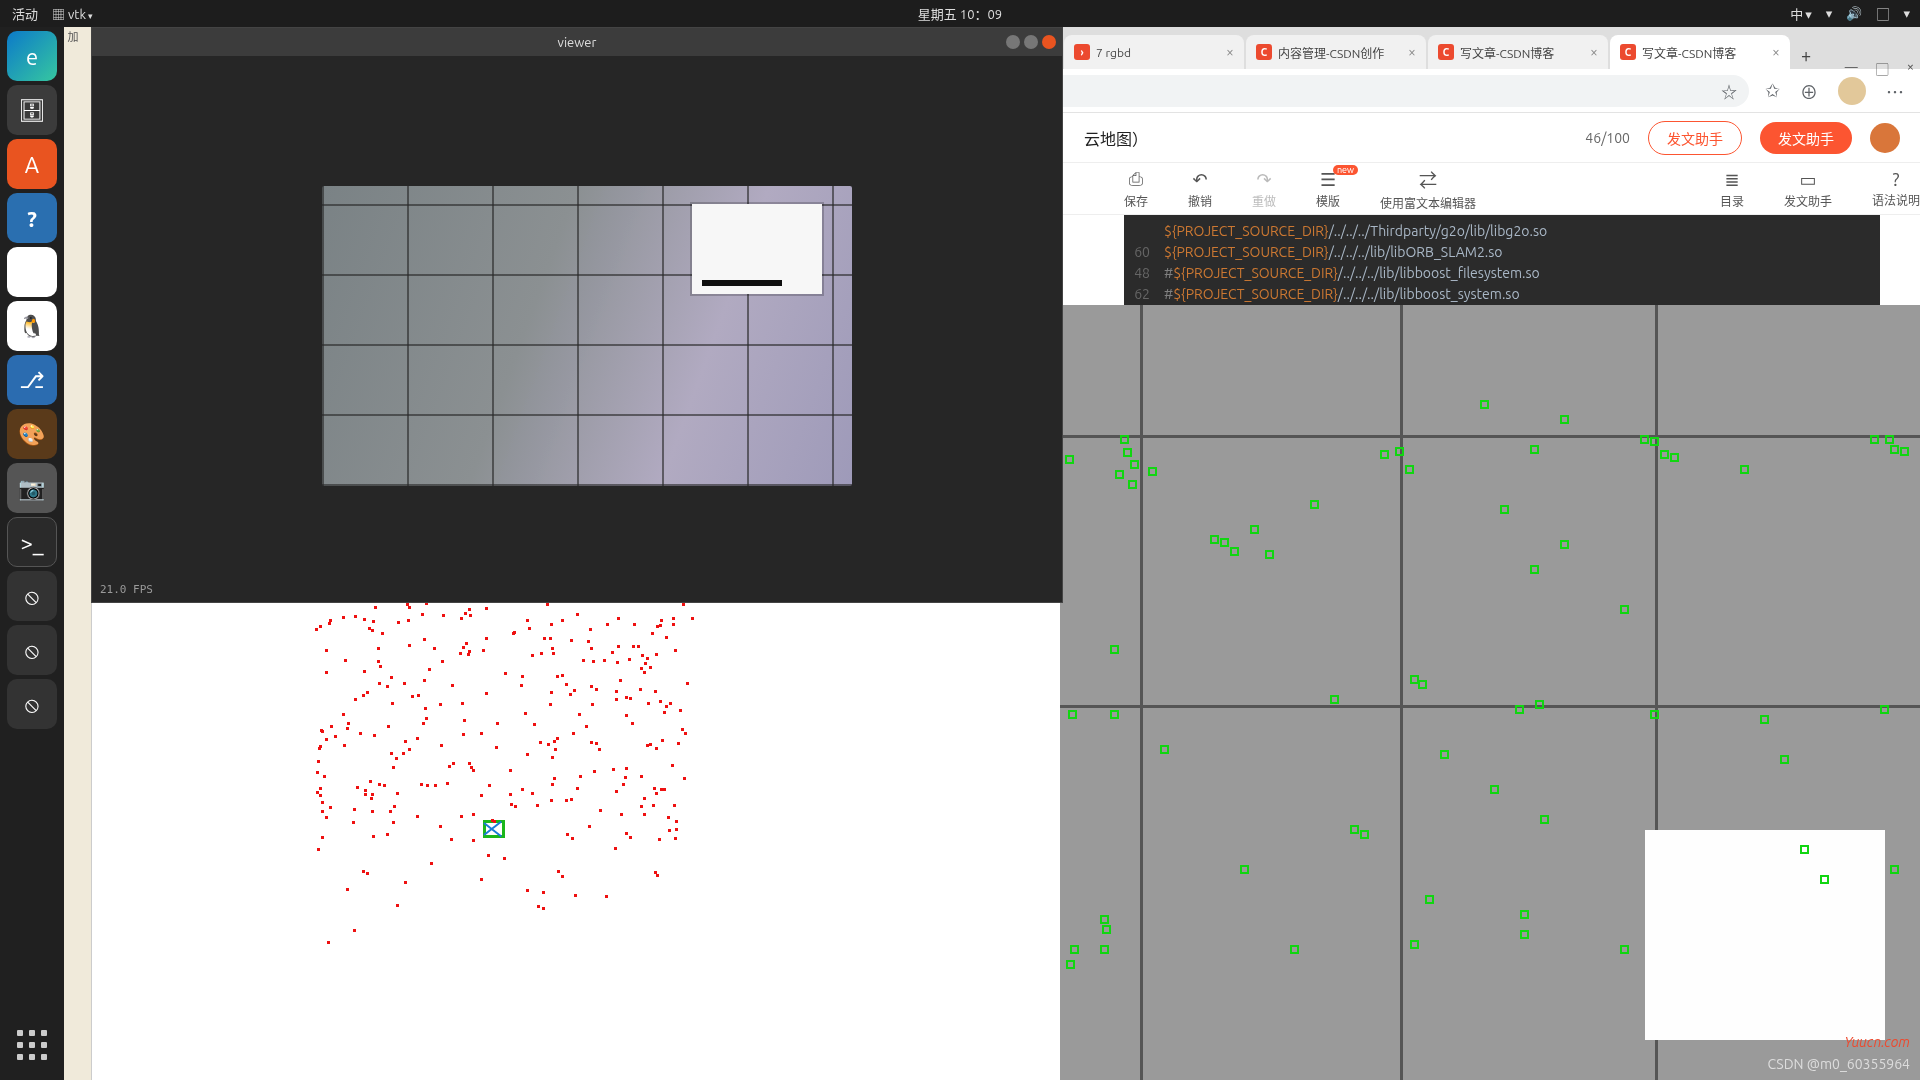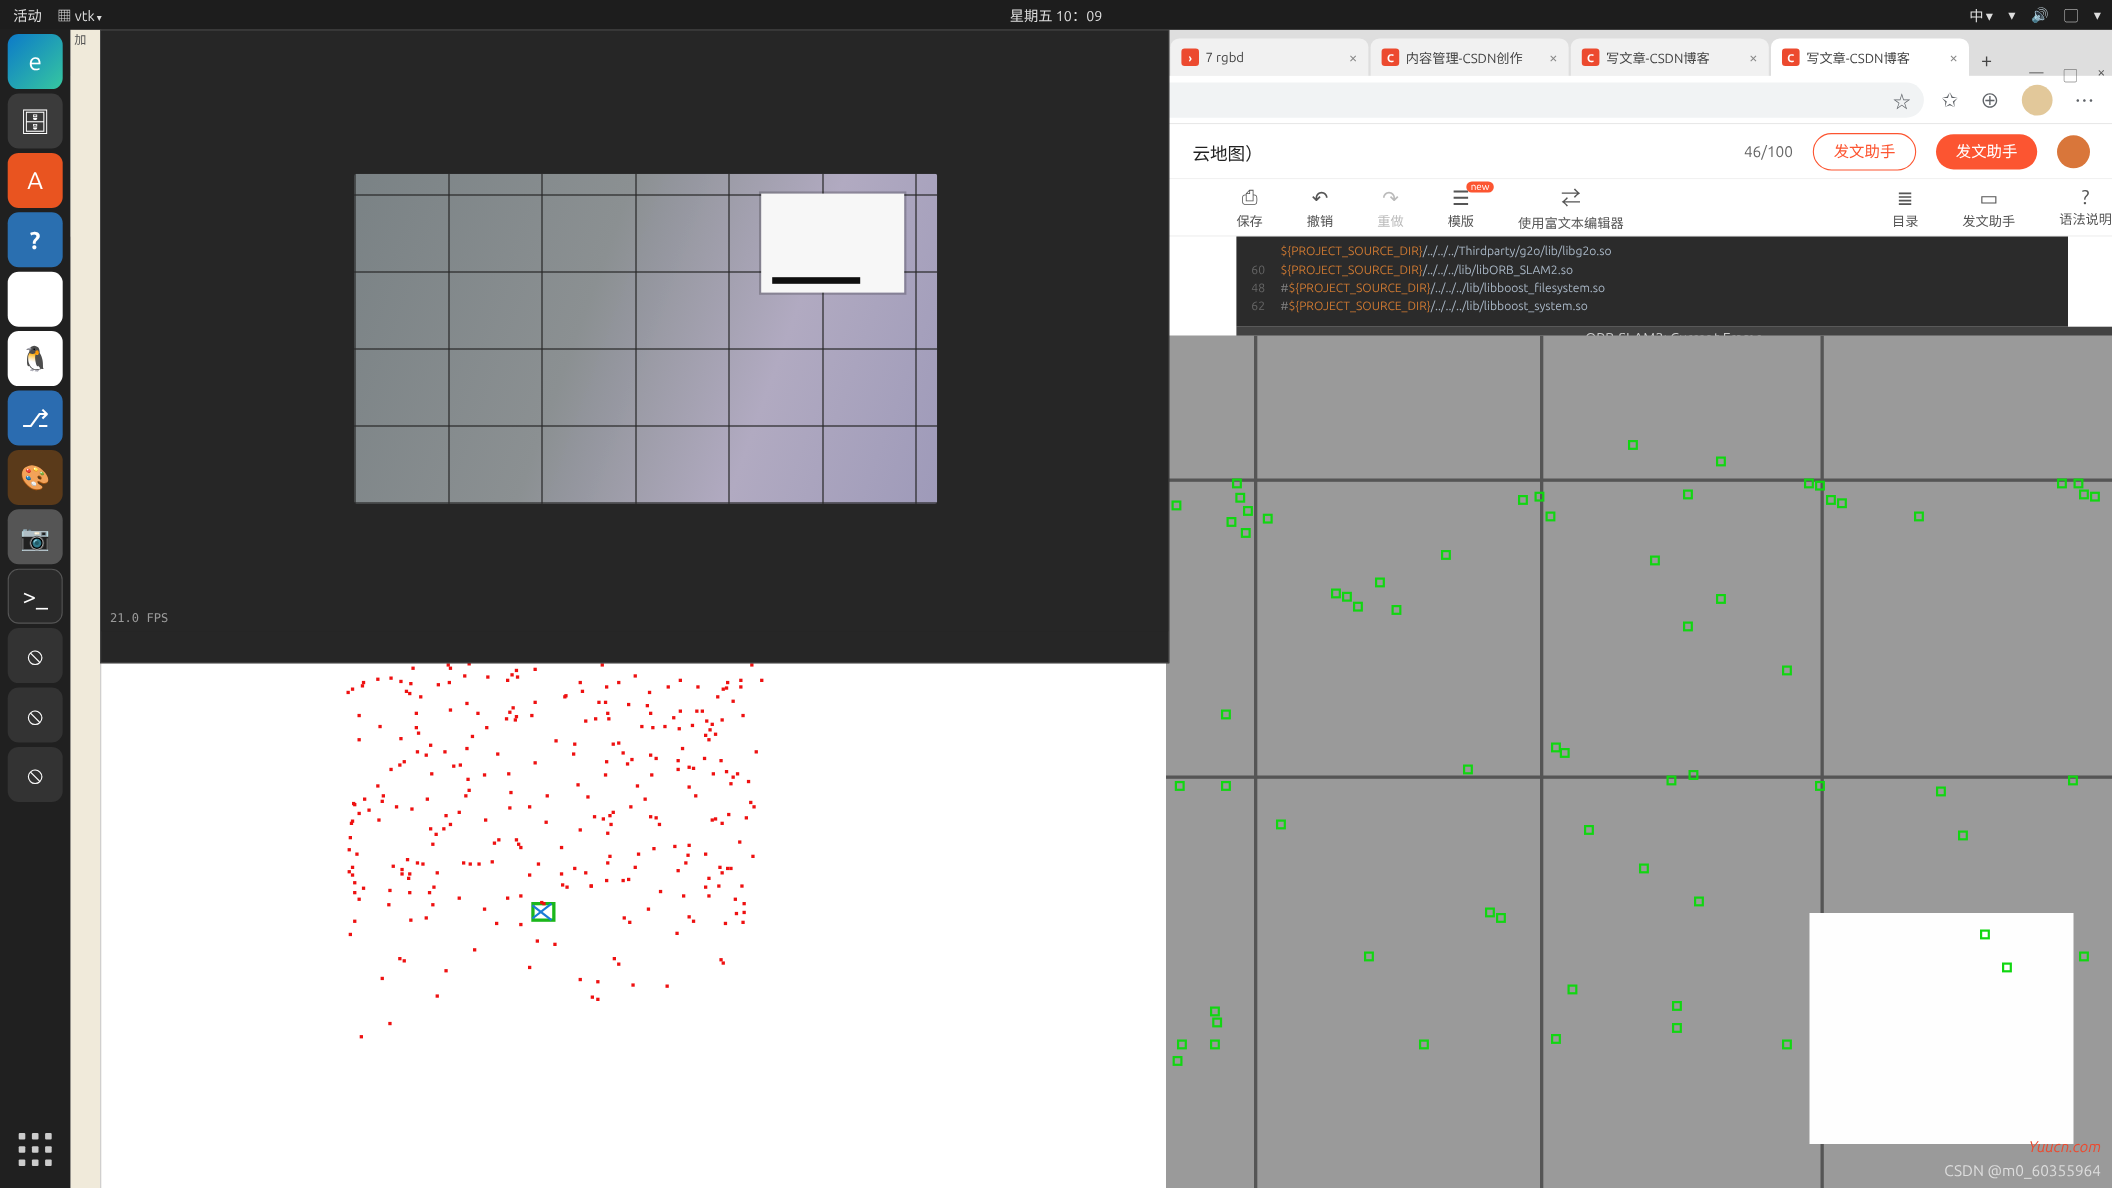--- a/index.html
+++ b/index.html
@@ -54,21 +54,21 @@
 .csdn-av { width: 30px; height: 30px; border-radius: 50%; background: #d9763a; }
 
 
 .csdn-toolbar { height: 52px; background: #fff; border-bottom: 1px solid #eee; display: flex; align-items: center; padding-left: 1060px; gap: 40px; font-size: 12px; color: #555; }
 .tool-item { display: flex; flex-direction: column; align-items: center; gap: 2px; }
 .tool-item .ic { font-size: 18px; color: #555; }
 .tool-item.new { position: relative; }
 .tool-item.new::after { content:"new"; position:absolute; top:-4px; right:-18px; background:#fc5531; color:#fff; font-size:9px; padding:0 4px; border-radius:6px; }
 
 
-.code-block { background: #2b2b2b; color: #a9b7c6; font-family: Consolas, monospace; font-size: 11px; padding: 6px 0 10px; line-height: 1.5; position: relative; margin-left: 1060px; margin-right: 40px; }
+.code-block { background: #2b2b2b; color: #a9b7c6; font-family: Consolas, monospace; font-size: 14px; padding: 6px 0 10px; line-height: 1.5; position: relative; margin-left: 1060px; margin-right: 40px; }
 .code-line { display:flex; }
 .ln { color: #666; width: 40px; text-align: right; padding-right: 14px; user-select:none; }
 .var { color: #cc7832; }
 .txt { color: #a9b7c6; }
 .cm { color: #808080; }
 
 
 .orb-title { background: #424242; color: #ccc; font-size: 13px; text-align: center; padding: 4px 0; margin-left: 1060px; margin-right: 0; }
 .orb-frame { position: absolute; left: 1060px; right: 0; top: 305px; bottom: 0; background: #9a9a9a; overflow:hidden; }
 .tile-line { position:absolute; background: #555; }
@@ -667,19 +667,27 @@
     <div class="dot" style="left: 141.315px; top: 364.151px;"></div>
     <div class="dot" style="left: 230.014px; top: 97.4887px;"></div>
     <div class="dot" style="left: 435.731px; top: 77.0283px;"></div>
     <div class="dot" style="left: 225.111px; top: 254.186px;"></div>
     <div class="dot" style="left: 137.338px; top: 281.228px;"></div>
     <div class="dot" style="left: 394.432px; top: 203.066px;"></div>
     <div class="dot" style="left: 96.8609px; top: 281.492px;"></div>
   </div>
 
 <div class="viewer-win">
+  <div class="viewer-title">
+    <span>viewer</span>
+    <div class="wbtns">
+      <div class="wbtn min"></div>
+      <div class="wbtn max"></div>
+      <div class="wbtn cls"></div>
+    </div>
+  </div>
   <div class="viewer-body">
     <div class="pc">
       <div class="pc-light"></div>
     </div>
     <div class="fps">21.0 FPS</div>
   </div>
 </div>
 
 </body></html>

